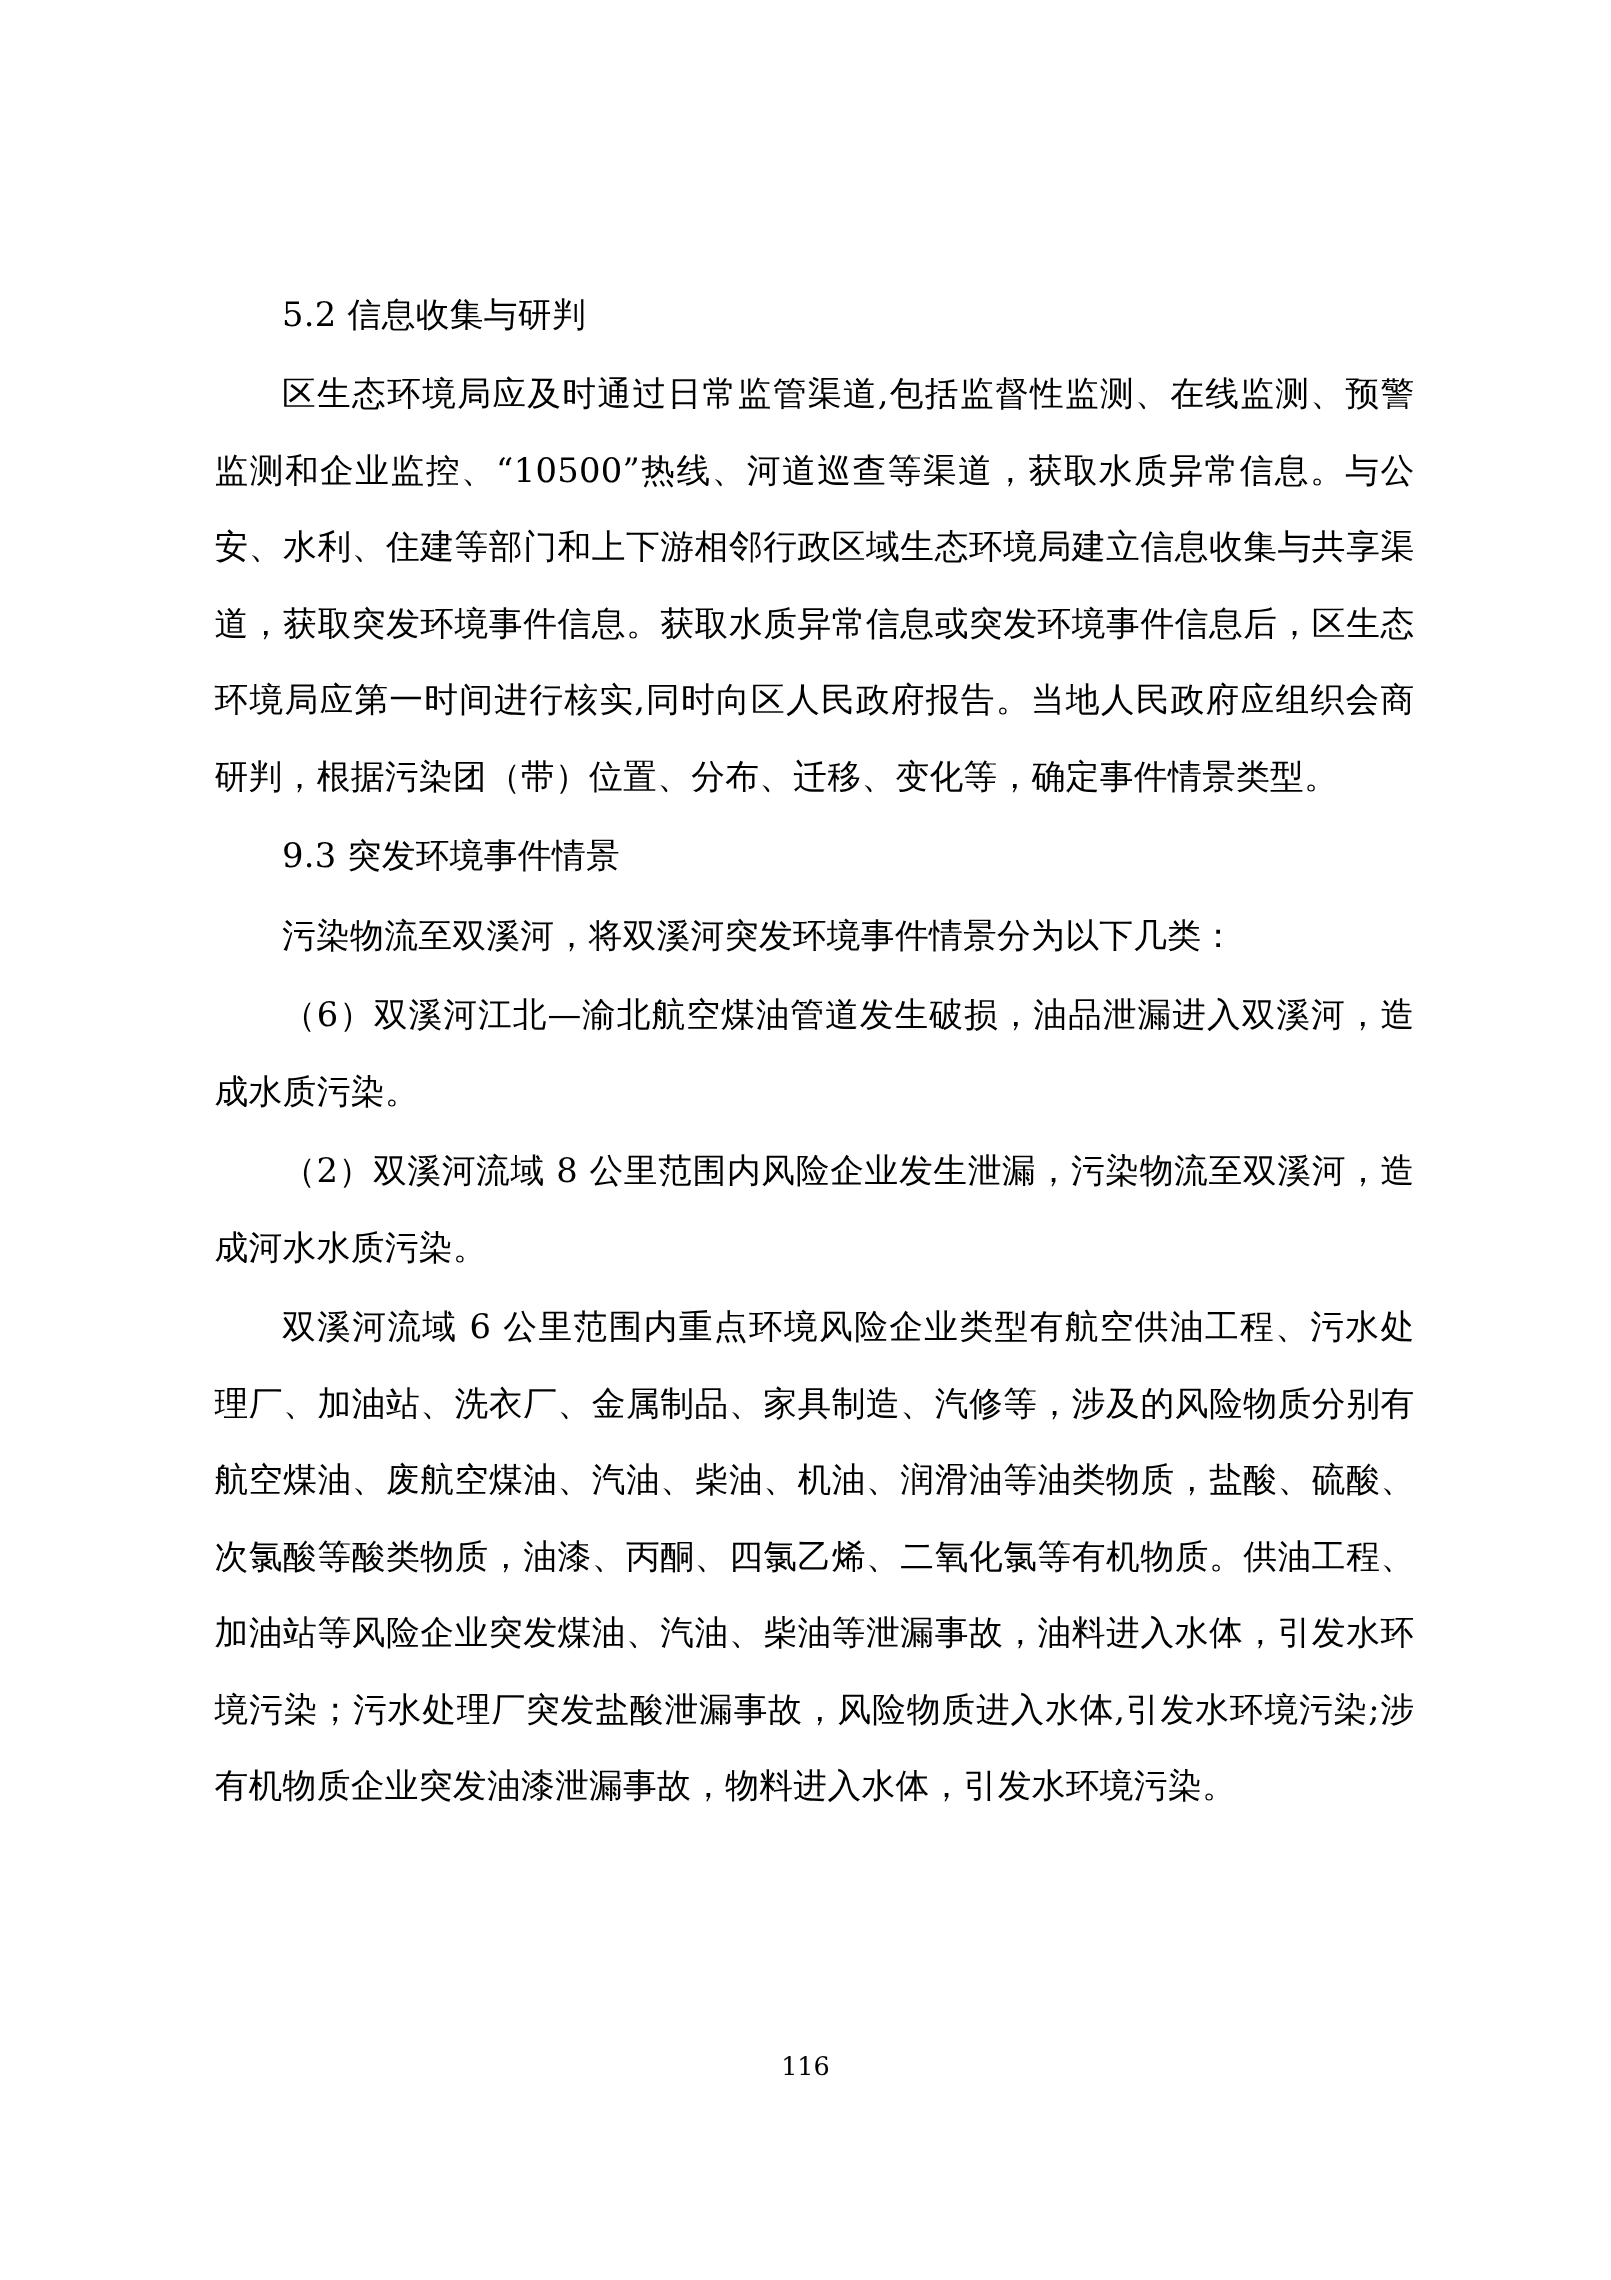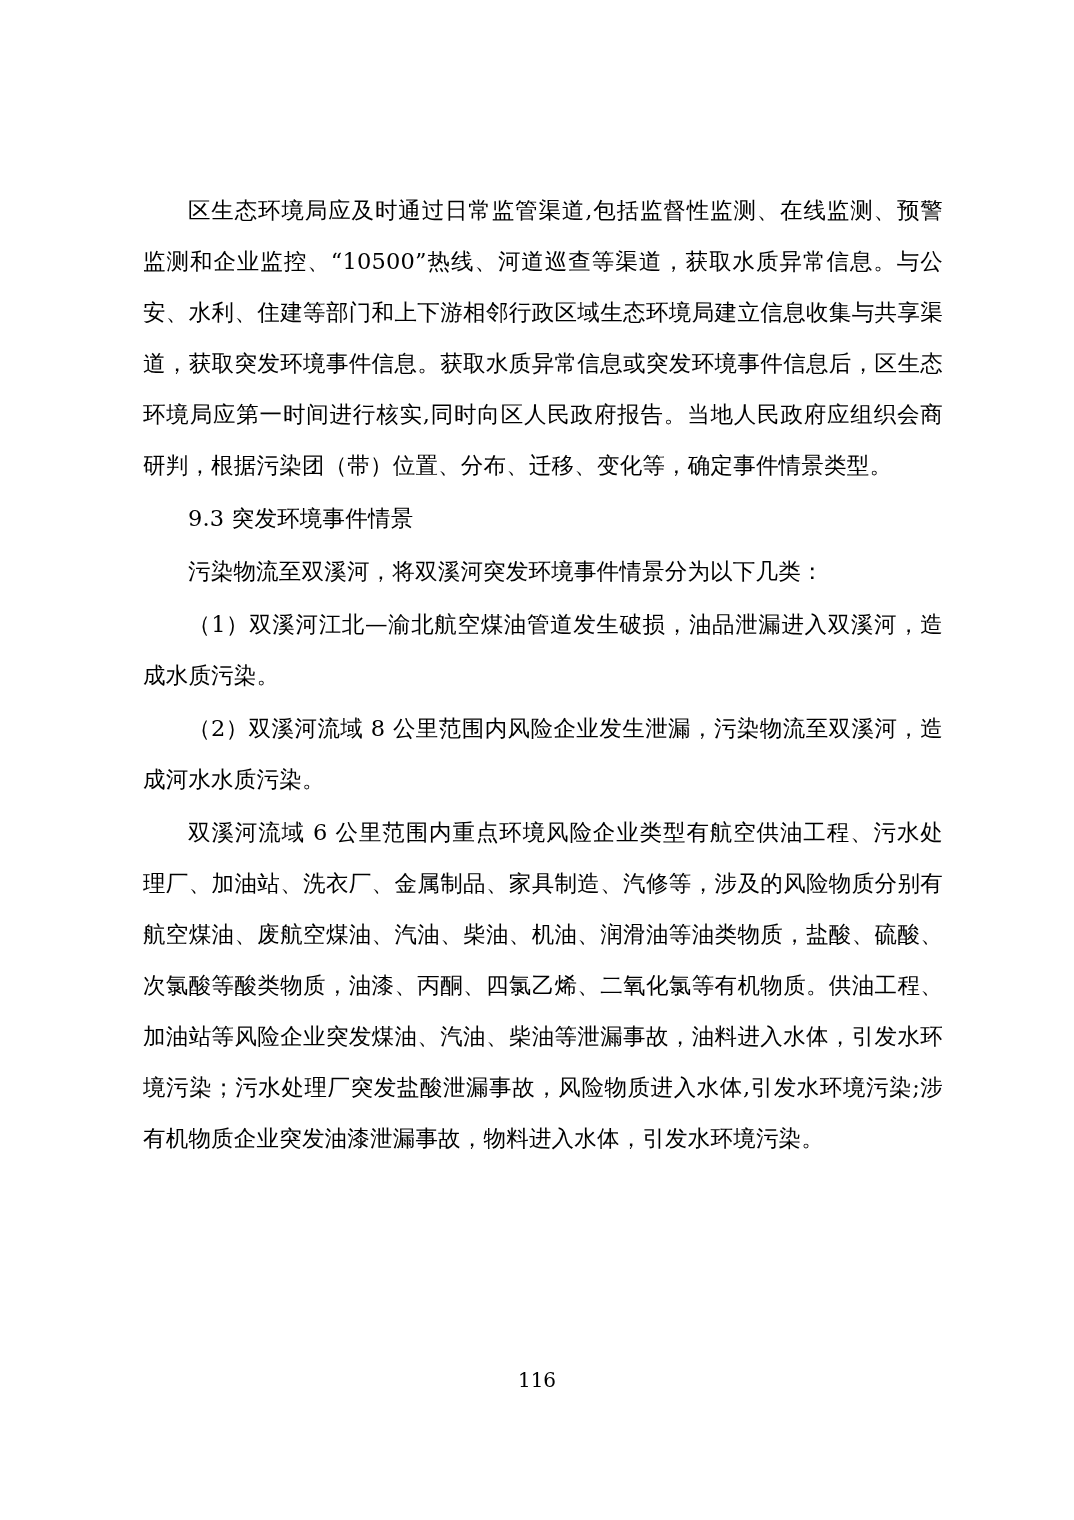--- a/index.html
+++ b/index.html
@@ -38,30 +38,31 @@
   }
   p.heading {
     text-indent: 2em;
   }
   .footer {
     position: absolute;
     left: 0;
     top: 1368px;
     width: 1074px;
     text-align: center;
-    font-size: 20px;
+    font-size: 17px;
     font-family: "DejaVu Serif", "Liberation Serif", serif;
   }
 </style>
 </head>
 <body>
 
 <div class="page">
   <div class="doc-body">
+    <p class="heading">5.2 信息收集与研判</p>
     <p>区生态环境局应及时通过日常监管渠道,包括监督性监测、在线监测、预警监测和企业监控、“10500”热线、河道巡查等渠道，获取水质异常信息。与公安、水利、住建等部门和上下游相邻行政区域生态环境局建立信息收集与共享渠道，获取突发环境事件信息。获取水质异常信息或突发环境事件信息后，区生态环境局应第一时间进行核实,同时向区人民政府报告。当地人民政府应组织会商研判，根据污染团（带）位置、分布、迁移、变化等，确定事件情景类型。</p>
     <p class="heading">9.3 突发环境事件情景</p>
     <p>污染物流至双溪河，将双溪河突发环境事件情景分为以下几类：</p>
-    <p>（1）双溪河江北—渝北航空煤油管道发生破损，油品泄漏进入双溪河，造成水质污染。</p>
+    <p>（6）双溪河江北—渝北航空煤油管道发生破损，油品泄漏进入双溪河，造成水质污染。</p>
     <p>（2）双溪河流域 8 公里范围内风险企业发生泄漏，污染物流至双溪河，造成河水水质污染。</p>
     <p>双溪河流域 6 公里范围内重点环境风险企业类型有航空供油工程、污水处理厂、加油站、洗衣厂、金属制品、家具制造、汽修等，涉及的风险物质分别有航空煤油、废航空煤油、汽油、柴油、机油、润滑油等油类物质，盐酸、硫酸、次氯酸等酸类物质，油漆、丙酮、四氯乙烯、二氧化氯等有机物质。供油工程、加油站等风险企业突发煤油、汽油、柴油等泄漏事故，油料进入水体，引发水环境污染；污水处理厂突发盐酸泄漏事故，风险物质进入水体,引发水环境污染;涉有机物质企业突发油漆泄漏事故，物料进入水体，引发水环境污染。</p>
   </div>
   <div class="footer">116</div>
 </div>
 
 </body></html>

